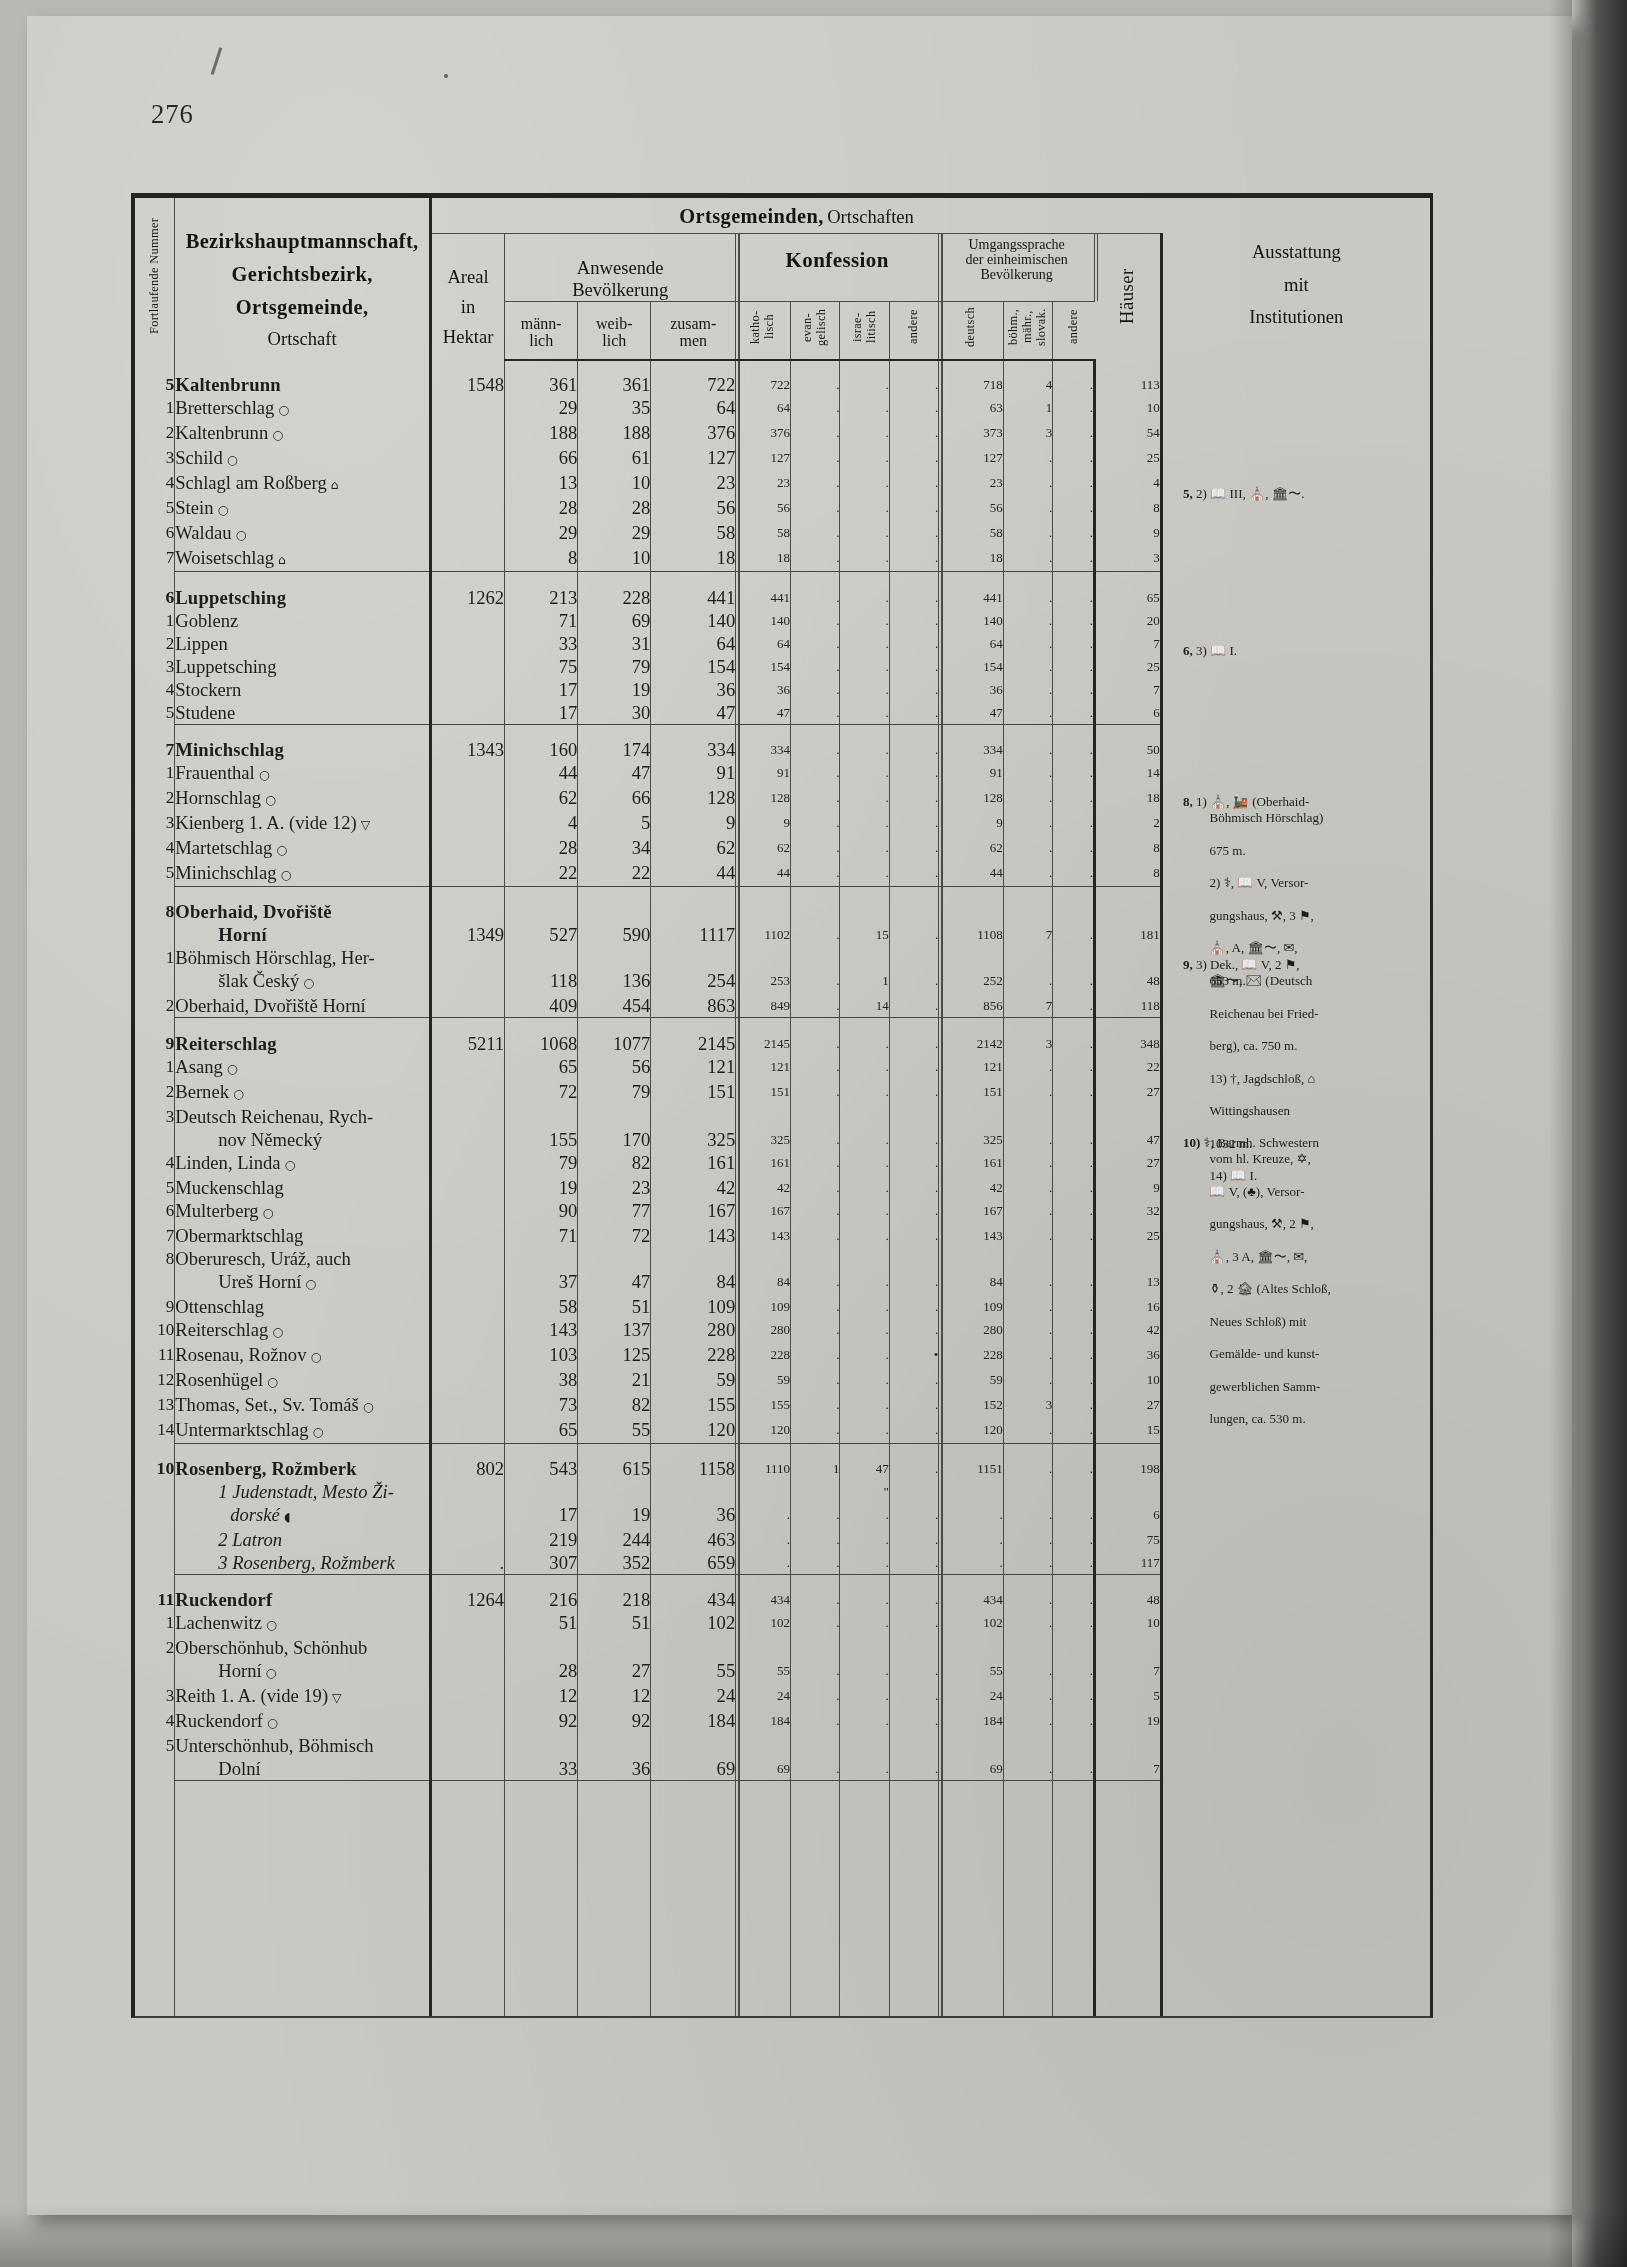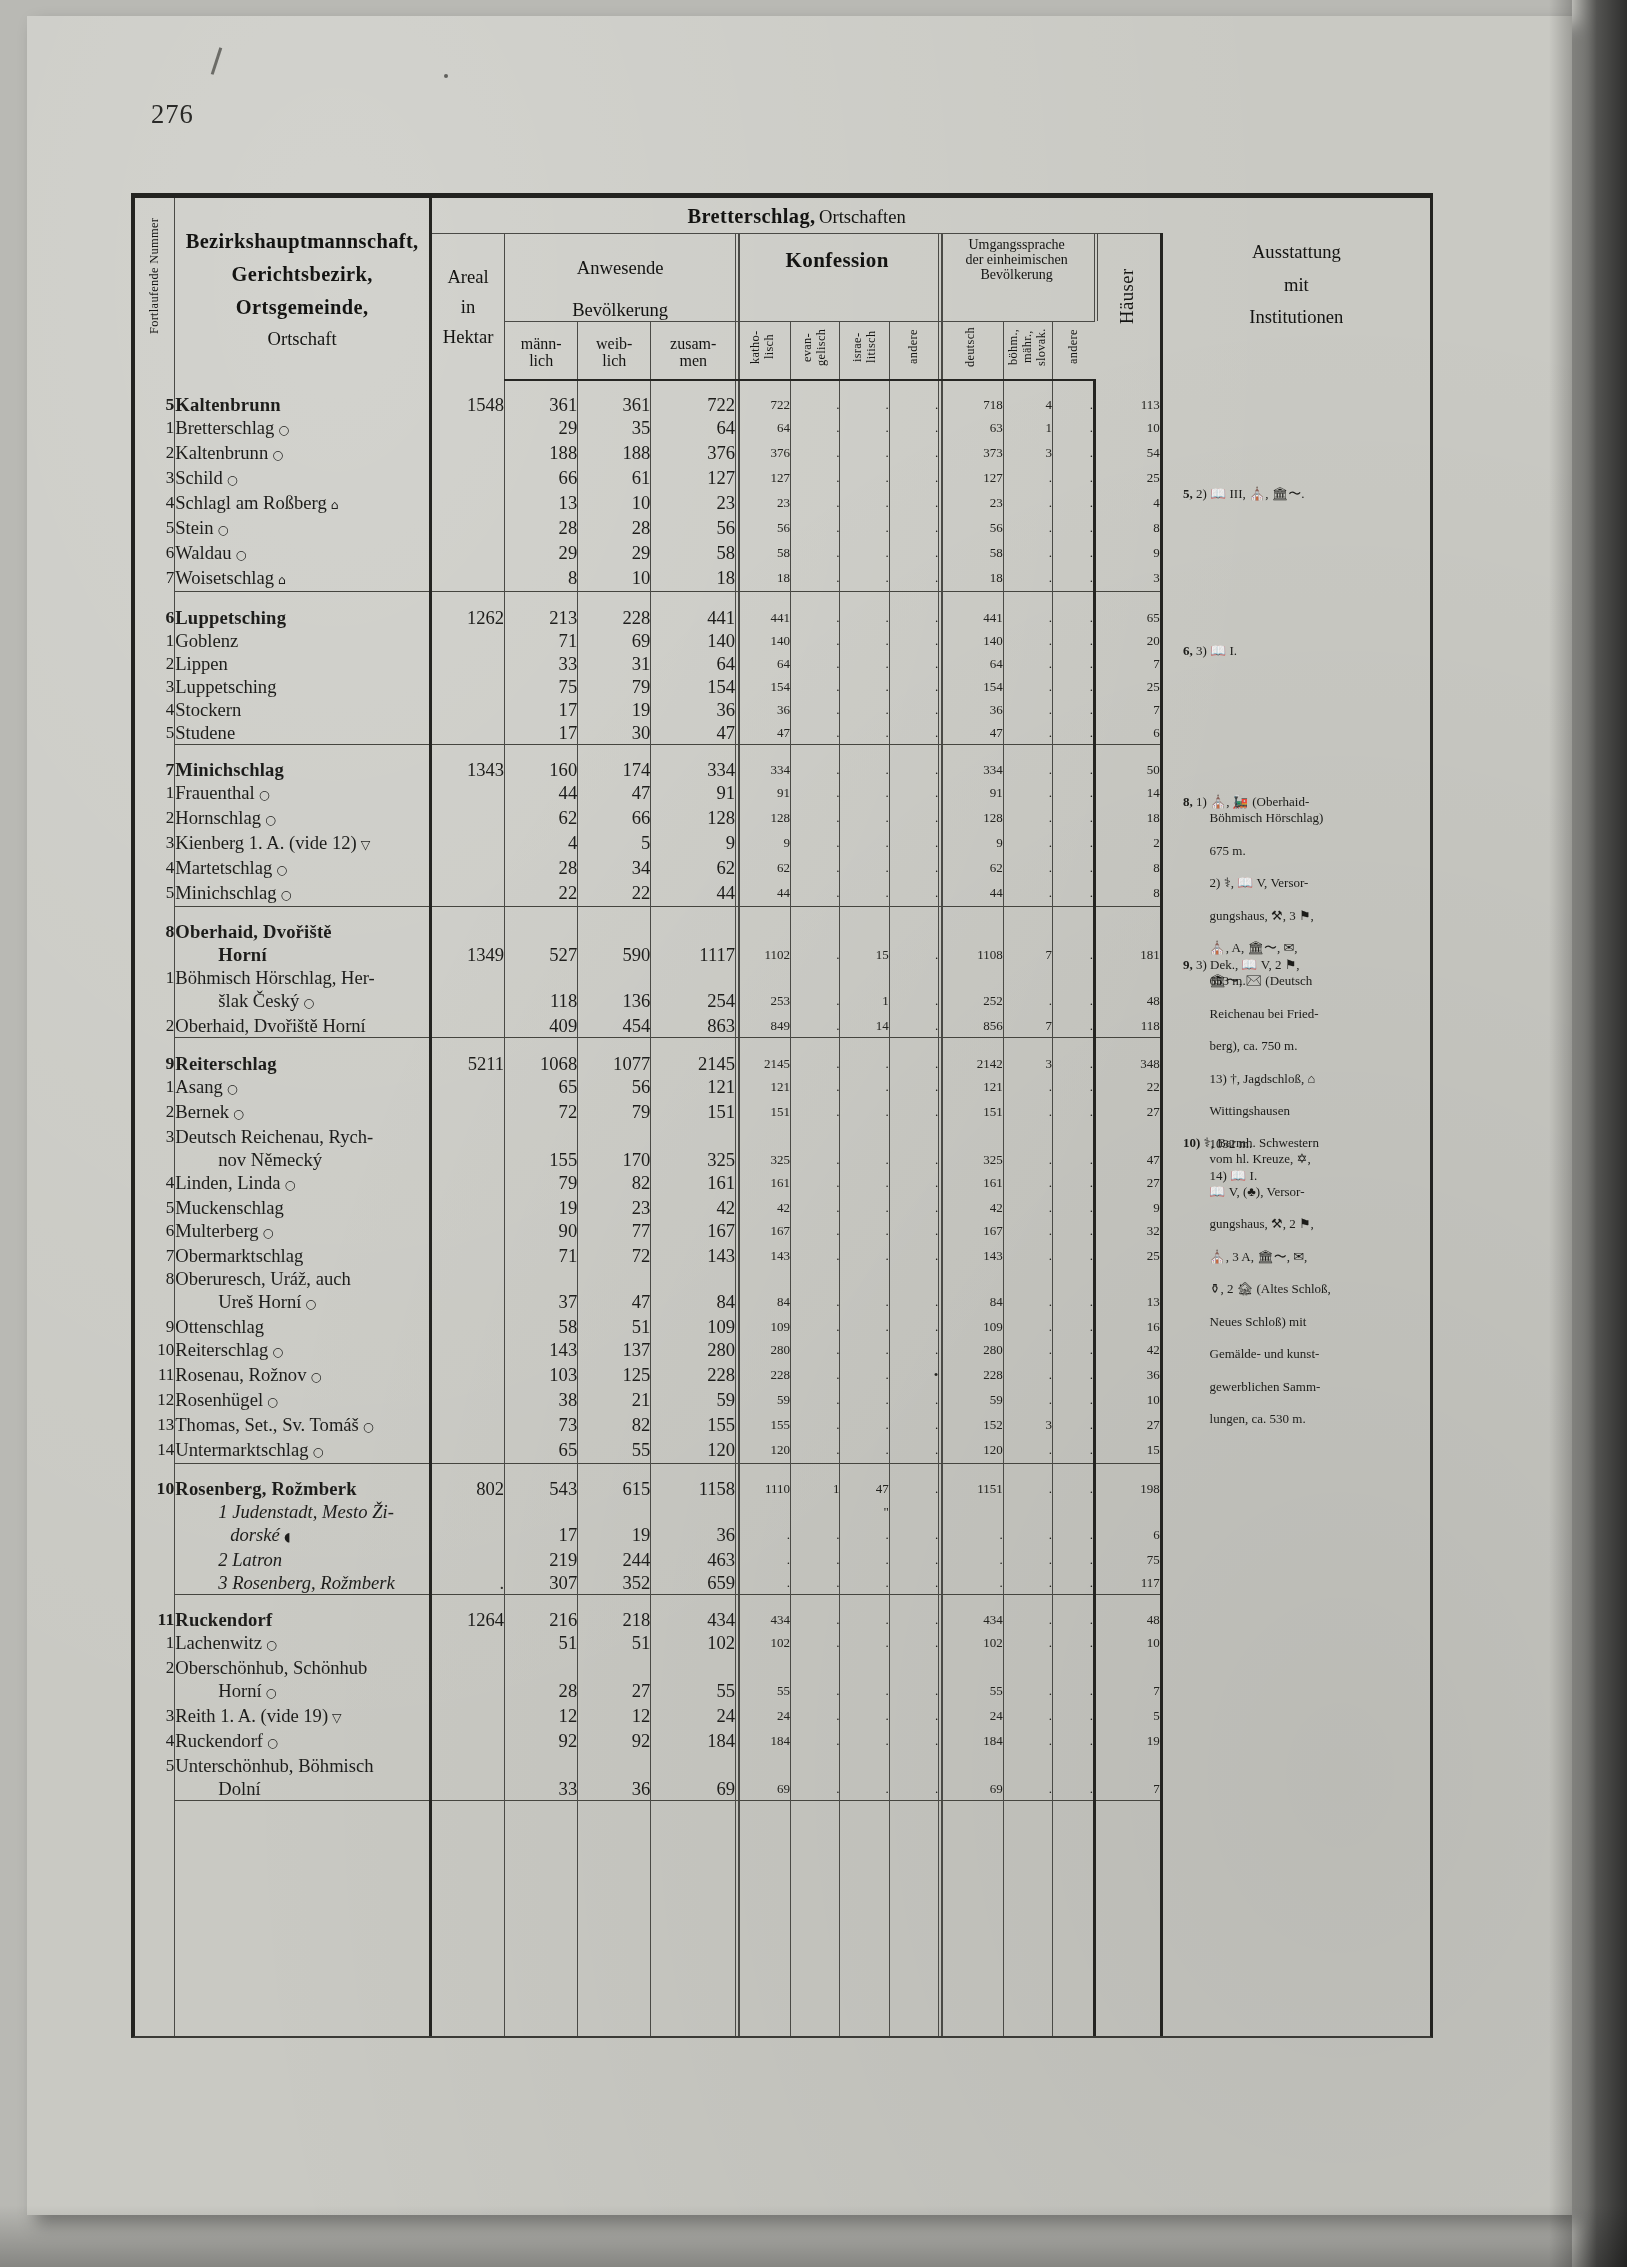--- a/index.html
+++ b/index.html
@@ -103,21 +103,21 @@
   .dbl { border-right: 1.3px solid #4a4a46; position: relative; }
   .dbl::after{
     content:""; position:absolute; top:0; right:-4.4px; width:1.3px; height:100%;
     background:#4a4a46;
   }
   .thick { border-right: 3.5px solid #242421; }
 
   
   .hdr { text-align: center; color:#141412; }
   .hdr-main { font-size: 20.4px; font-weight: bold; letter-spacing:0.4px; }
-  .hdr-sub  { font-size: 18.6px; margin-top: 20px; }
+  .hdr-sub  { font-size: 18.6px; }
   .hdr-small{ font-size: 14px; line-height: 1.08; }
   .hdr-tiny { font-size: 16px; line-height: 1.05; }
 
   .rot {
     writing-mode: vertical-rl;
     transform: rotate(180deg);
     white-space: nowrap;
     font-size: 12.4px;
     line-height: 1.12;
     letter-spacing: 0.3px;
@@ -224,21 +224,21 @@
           <div class="rot" style="height:133px;margin-top:10.6px;">Fortlaufende Nummer</div>
         </td>
         <td rowspan="4" class="hdr thick">
           <div class="hdr-main" style="margin-top:32px;">Bezirkshauptmannschaft,</div>
           <div class="hdr-main" style="margin-top:9.8px;">Gerichtsbezirk,</div>
           <div class="hdr-main" style="margin-top:9.8px;">Ortsgemeinde,</div>
           <div class="hdr-sub" style="margin-top:9.8px;">Ortschaft</div>
         </td>
         <td colspan="12" class="hdr hline" style="height:35px;">
           <div style="margin-top:7px;">
-            <b class="hdr-main">Bretterschlag,</b>
+            <b class="hdr-main">Ortsgemeinden,</b>
             <span class="hdr-sub">Ortschaften</span>
           </div>
         </td>
         <td rowspan="4" class="hdr">
           <div class="hdr-sub" style="margin-top:43px;">Ausstattung</div>
           <div class="hdr-sub" style="margin-top:10.6px;">mit</div>
           <div class="hdr-sub" style="margin-top:10.6px;">Institutionen</div>
         </td>
       </tr>
 

